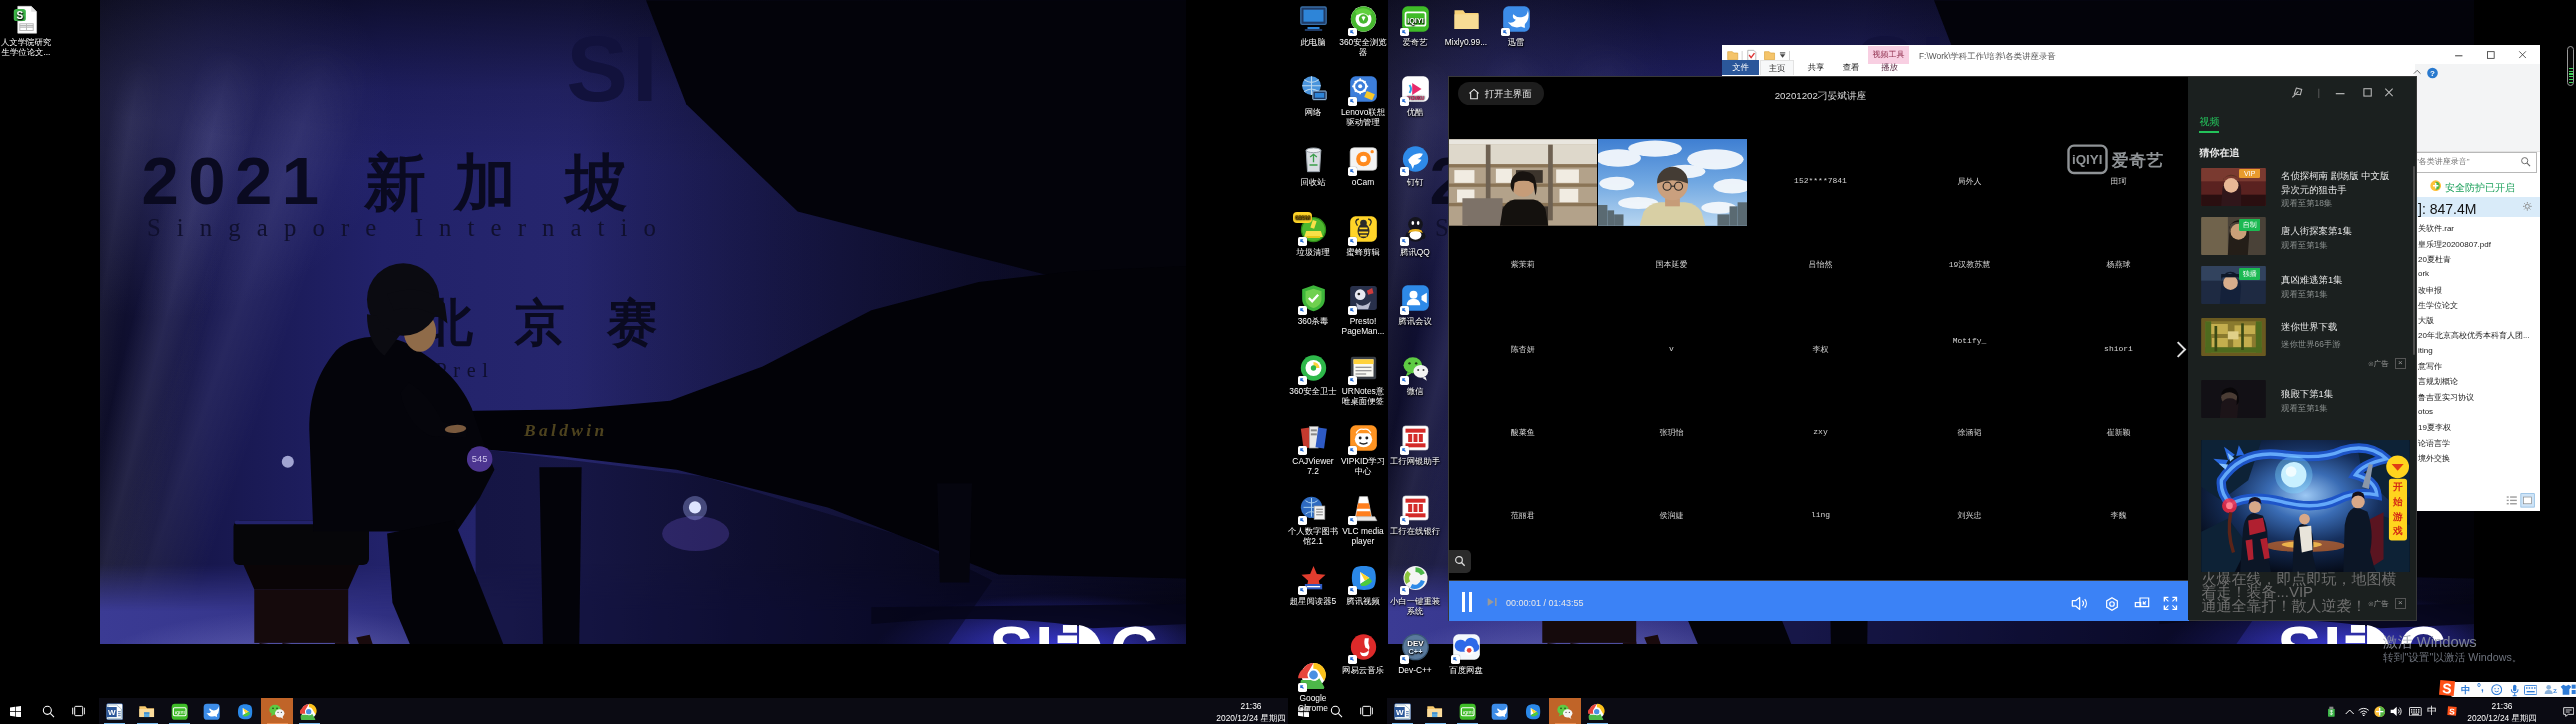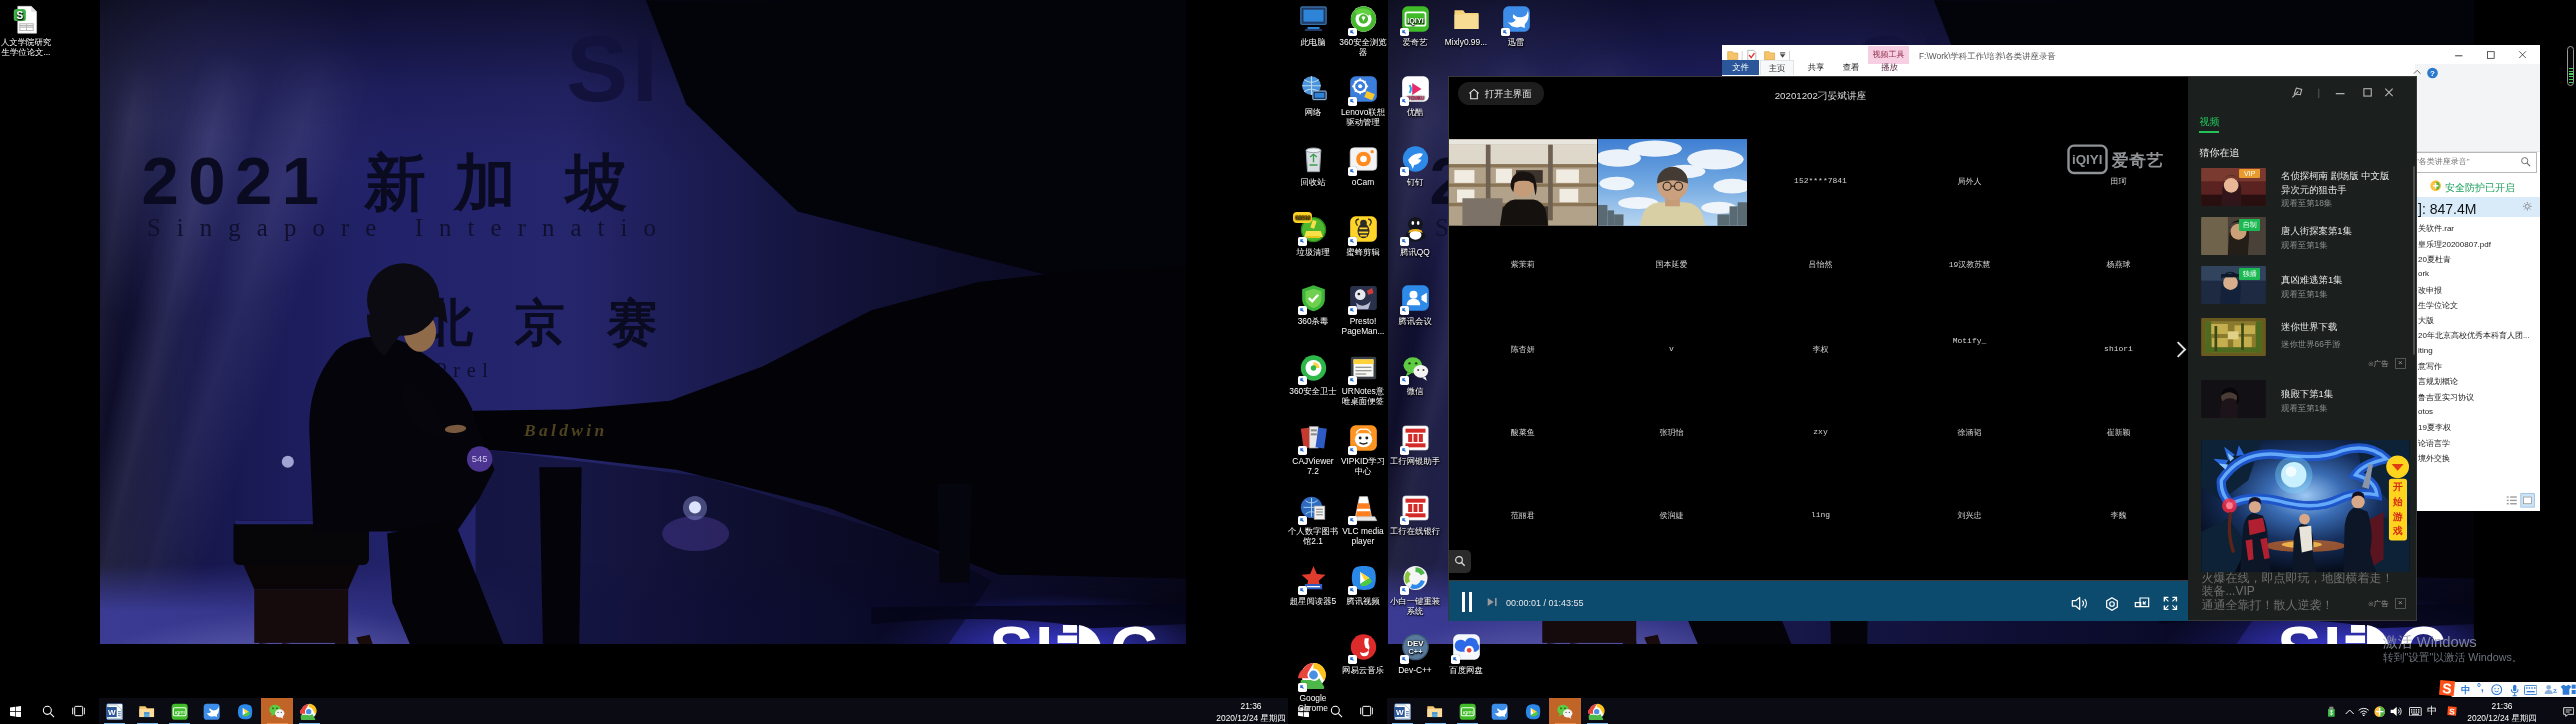--- a/index.html
+++ b/index.html
@@ -837,21 +837,21 @@
         <path d="M4,3 L15,14 L4,25" stroke="#ddd" stroke-width="3" fill="none"></path>
       </svg>
 
  <div class="abs" style="left:0;top:473px;width:21.5px;height:23px;background:rgba(95,95,95,.45);border-radius:0 4.7px 4.7px 0">
   <svg class="abs" style="left:4.7px;top:5.4px" width="12" height="12" viewBox="0 0 18 18">
           <circle cx="7.5" cy="7.5" r="5" fill="none" stroke="#ddd" stroke-width="1.8"></circle>
           <path d="M11.2,11.2 L16,16" stroke="#ddd" stroke-width="2"></path>
         </svg>
  </div>
 
- <div class="abs" style="left:0;top:503px;width:740px;height:40px;border-top:0.7px solid #3a3a3a;background:#0c4a6e">
+ <div class="abs" style="left:0;top:503px;width:740px;height:40px;border-top:0.7px solid #3a3a3a;background:#3b82f6">
   <div class="abs" style="left:12.7px;top:11.4px;width:3.4px;height:20px;background:#fff"></div>
   <div class="abs" style="left:20px;top:11.4px;width:3.4px;height:20px;background:#fff"></div>
   <svg class="abs" style="left:38px;top:16px" width="10.7" height="10" viewBox="0 0 16 15">
           <path d="M1,1.5 L10,7.5 L1,13.5 Z" fill="#9a9a9a"></path>
           <rect x="12" y="1.5" width="2.4" height="12" fill="#9a9a9a"></rect>
         </svg>
   <div class="abs" style="left:57px;top:17.4px;color:#e8e8e8;font-size:9px">00:00:01 / 01:43:55</div>
   <svg class="abs" style="left:622px;top:14.8px" width="17.4" height="14.8" viewBox="0 0 26 22">
    <path d="M2,7 h5 l6,-5 v18 l-6,-5 h-5 Z" fill="none" stroke="#fff" stroke-width="1.8" stroke-linejoin="round"></path>
    <path d="M17,7 a6,6 0 0 1 0,8 M20.5,4.5 a10,10 0 0 1 0,13" stroke="#fff" stroke-width="1.8" fill="none"></path>
@@ -879,21 +879,21 @@
    <g stroke="#b8b8b8" fill="none" stroke-width="1.6">
     <path d="M8,14 L14,8 M11,3 l8,2 -2,8 -9,-1 Z M5,17 l3,-3"></path>
    </g>
    <rect x="44" y="4" width="1.2" height="14" fill="#666"></rect>
    <rect x="70" y="10.5" width="13" height="1.8" fill="#b8b8b8"></rect>
    <rect x="112" y="4" width="11" height="11" fill="none" stroke="#b8b8b8" stroke-width="1.6"></rect>
    <path d="M144,4 l11,11 M155,4 l-11,11" stroke="#b8b8b8" stroke-width="1.6"></path>
   </svg>
   <div class="abs" style="left:11.4px;top:38px;color:#23c25a;font-size:10px">视频</div>
   <div class="abs" style="left:11.4px;top:54px;width:19.5px;height:2px;background:#23c25a"></div>
-  <div class="abs" style="left:11.4px;top:69px;color:#eee;font-size:10px;font-weight:normal">猜你在追</div>
+  <div class="abs" style="left:11.4px;top:69px;color:#eee;font-size:10px;font-weight:bold">猜你在追</div>
 
   <div class="sbthumb" style="top:91px;left:13.4px">
    <svg width="65" height="38" viewBox="0 0 97 57">
             <rect width="97" height="57" fill="#5a2220"></rect>
    <rect width="97" height="20" fill="#7a3a30"></rect>
             <rect y="40" width="97" height="17" fill="#2a0f10"></rect>
    <path d="M30,57 L32,30 a14,15 0 0 1 28,2 L60,57 Z" fill="#30161a"></path>
    <circle cx="45" cy="26" r="11" fill="#e8b896"></circle>
             <path d="M32,24 a13,13 0 0 1 26,-2 l-1,-6 q-12,-9 -24,0 Z" fill="#5a3020"></path>
           </svg>
@@ -1027,21 +1027,21 @@
     <path d="M284,36 l9,10 9,-10 Z" fill="#e03c14"></path>
     <rect x="280" y="58" width="27" height="92" rx="4" fill="#ffd41e"></rect>
     <g fill="#d42814" font-size="14.5" font-weight="bold" text-anchor="middle">
      <text x="293.5" y="75">开</text>
               <text x="293.5" y="97">始</text>
               <text x="293.5" y="119">游</text>
               <text x="293.5" y="141">戏</text>
     </g>
    </svg>
   </div>
-  <div class="abs" style="left:13.4px;top:495px;width:201px;color:#6f6f6f;font-size:12px;line-height:13.4px">火爆在线，即点即玩，地图横着走！装备...VIP<br>通通全靠打！散人逆袭！</div>
+  <div class="abs" style="left:13.4px;top:495px;width:201px;color:#6f6f6f;font-size:15px;line-height:13.4px">火爆在线，即点即玩，地图横着走！装备...VIP<br>通通全靠打！散人逆袭！</div>
   <div class="abs" style="left:180px;top:522px;color:#9a9a9a;font-size:7.4px">⊙广告</div>
   <div class="abs" style="left:207px;top:521px;color:#9a9a9a;font-size:8px;border:0.7px solid #555;width:8.7px;height:8.7px;line-height:8px;text-align:center">×</div>
   <div class="abs" style="left:225px;top:89px;width:2px;height:189px;background:#4e4e4e;border-radius:1.3px"></div>
  </div>
 </div>
 </div>
 
 <div id="taskbars" style="z-index:50">
     <div class="tb" style="left:0px">
       <div class="tbl"></div>

